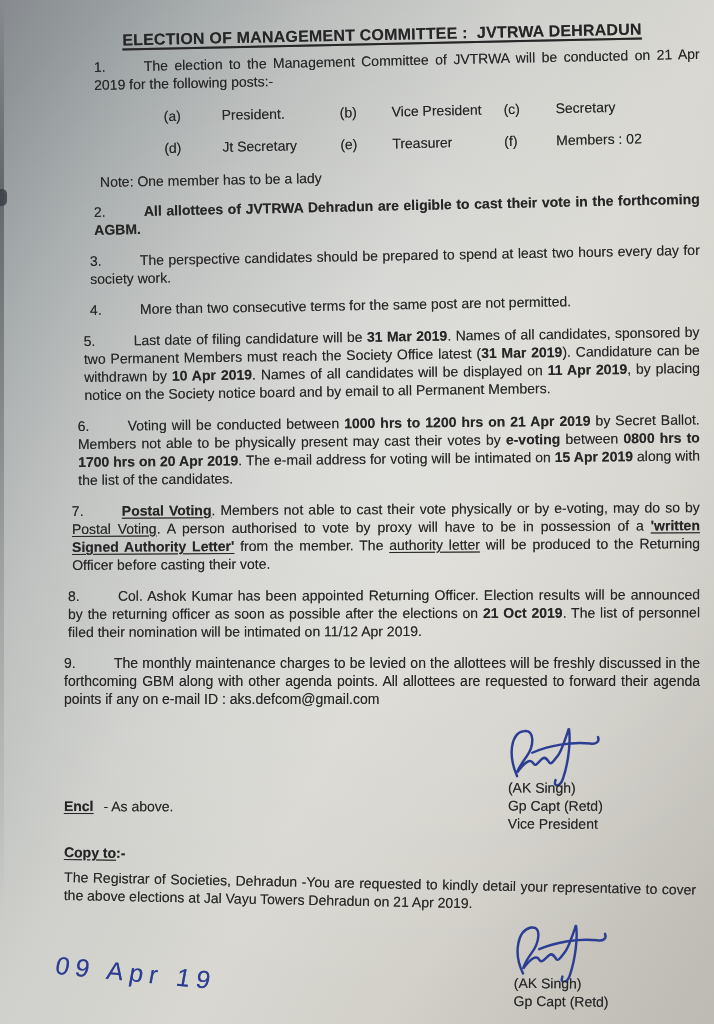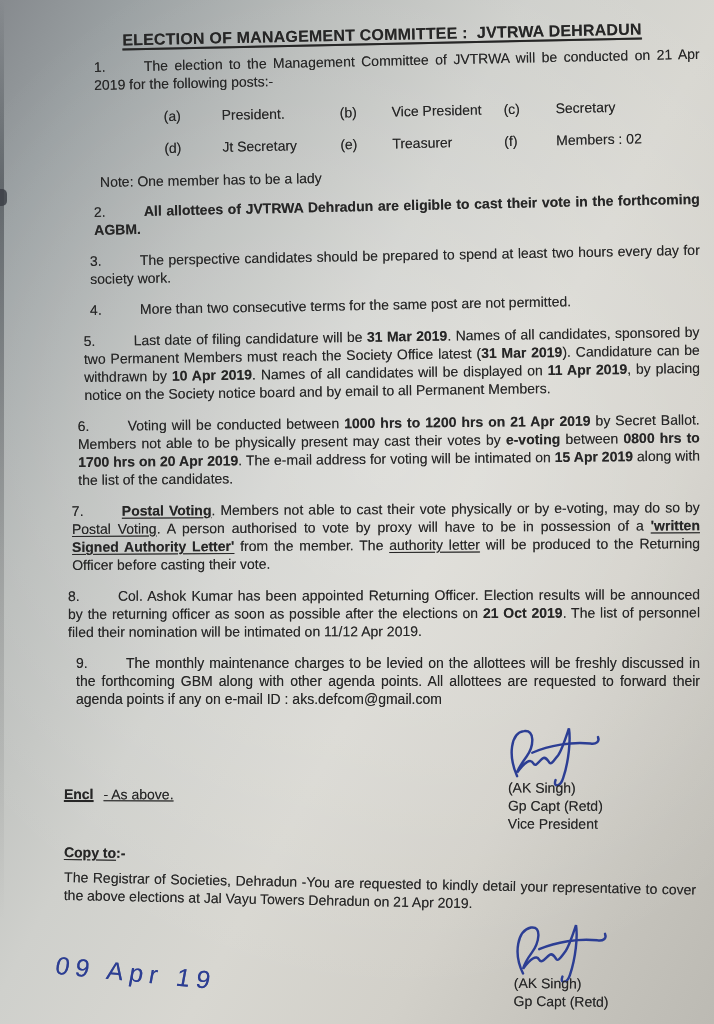--- a/index.html
+++ b/index.html
@@ -39,31 +39,31 @@
   .b{font-weight:bold;}
   .u{text-decoration:underline;text-underline-offset:2px;}
 
   
   .w1{transform:rotate(-1.25deg);margin-left:30px;}
   .w2{transform:rotate(-1.05deg);margin-left:26px;}
   .w3{transform:rotate(-.85deg);margin-left:20px;}
   .w4{transform:rotate(-.6deg);margin-left:14px;}
   .w5{transform:rotate(-.35deg);margin-left:8px;}
   .w6{transform:rotate(-.15deg);margin-left:4px;}
-  .w7{transform:rotate(0deg);margin-left:12px;}
+  .w7{transform:rotate(0deg);margin-left:0;}
 
   .posts{
     display:grid;grid-template-columns:58px 118px 52px 112px 52px auto;
     row-gap:14px;margin:2px 0 16px 100px;
     transform:rotate(-1.15deg);transform-origin:left center;
   }
   .note{margin:0 0 12px 36px;transform:rotate(-1.05deg);transform-origin:left center;}
 
   .sig-row{display:flex;align-items:flex-end;transform:rotate(.2deg);transform-origin:left center;margin-top:4px;}
-  .encl-line{margin-bottom:28px;text-decoration:underline;}
+  .encl-line{margin-bottom:16px;}
   .encl-label{font-weight:bold;text-decoration:underline;text-underline-offset:2px;margin-right:10px;}
   .sig-block{margin-left:auto;width:192px;}
   .scrib{display:block;width:122px;height:64px;margin:0 0 -8px -4px;}
   .scrib path{fill:none;stroke:var(--pen);stroke-width:2.6;stroke-linecap:round;}
 
   .copy-heading{margin-top:12px;transform:rotate(.9deg);transform-origin:left center;}
   .copy-label{font-weight:bold;text-decoration:underline;text-underline-offset:2px;margin-top:32px;}
   .copy-suffix{font-weight:bold;}
   .copy-body{margin-top:7px;text-align:justify;padding-right:4px;
     transform:rotate(1.15deg);transform-origin:left center;}

